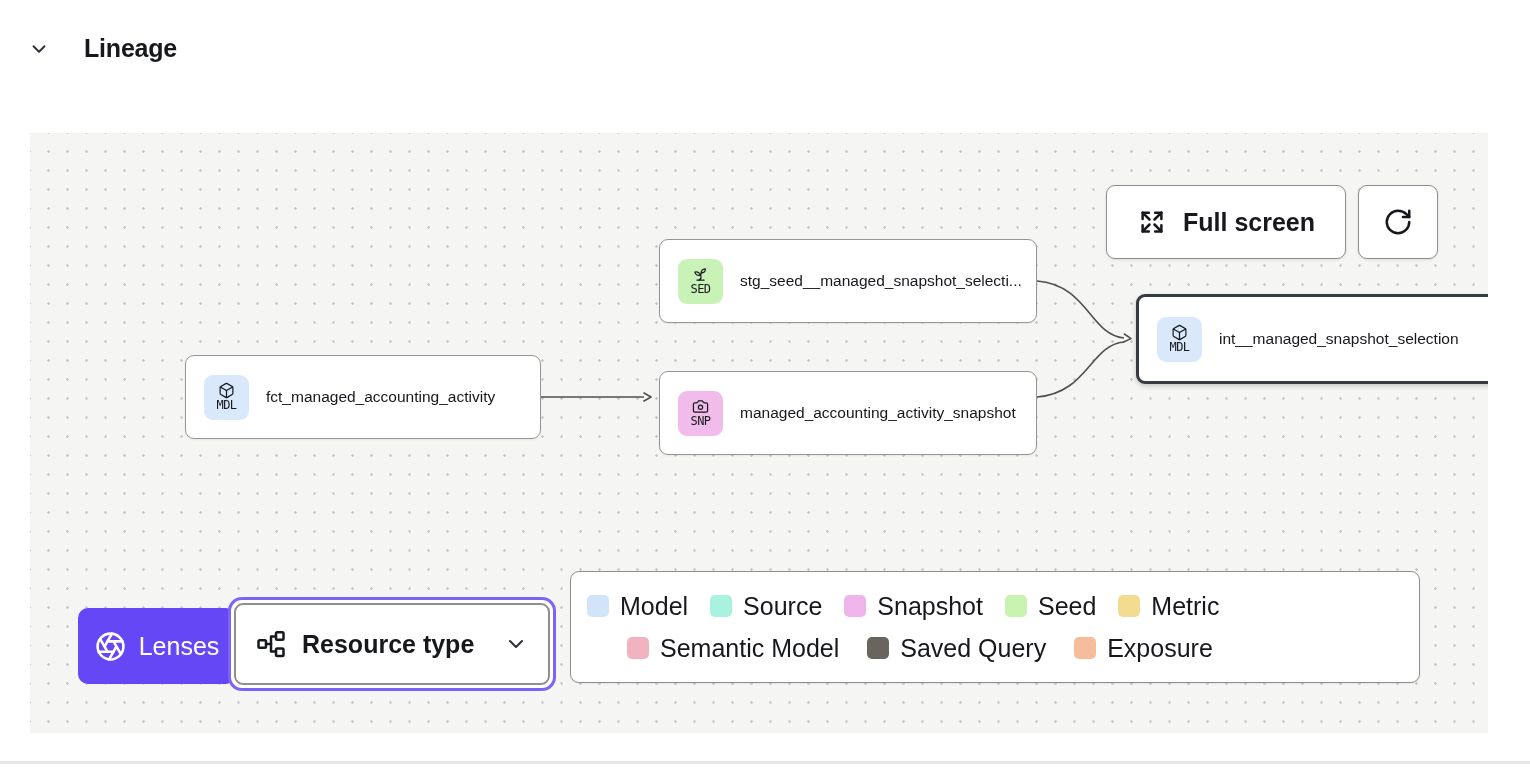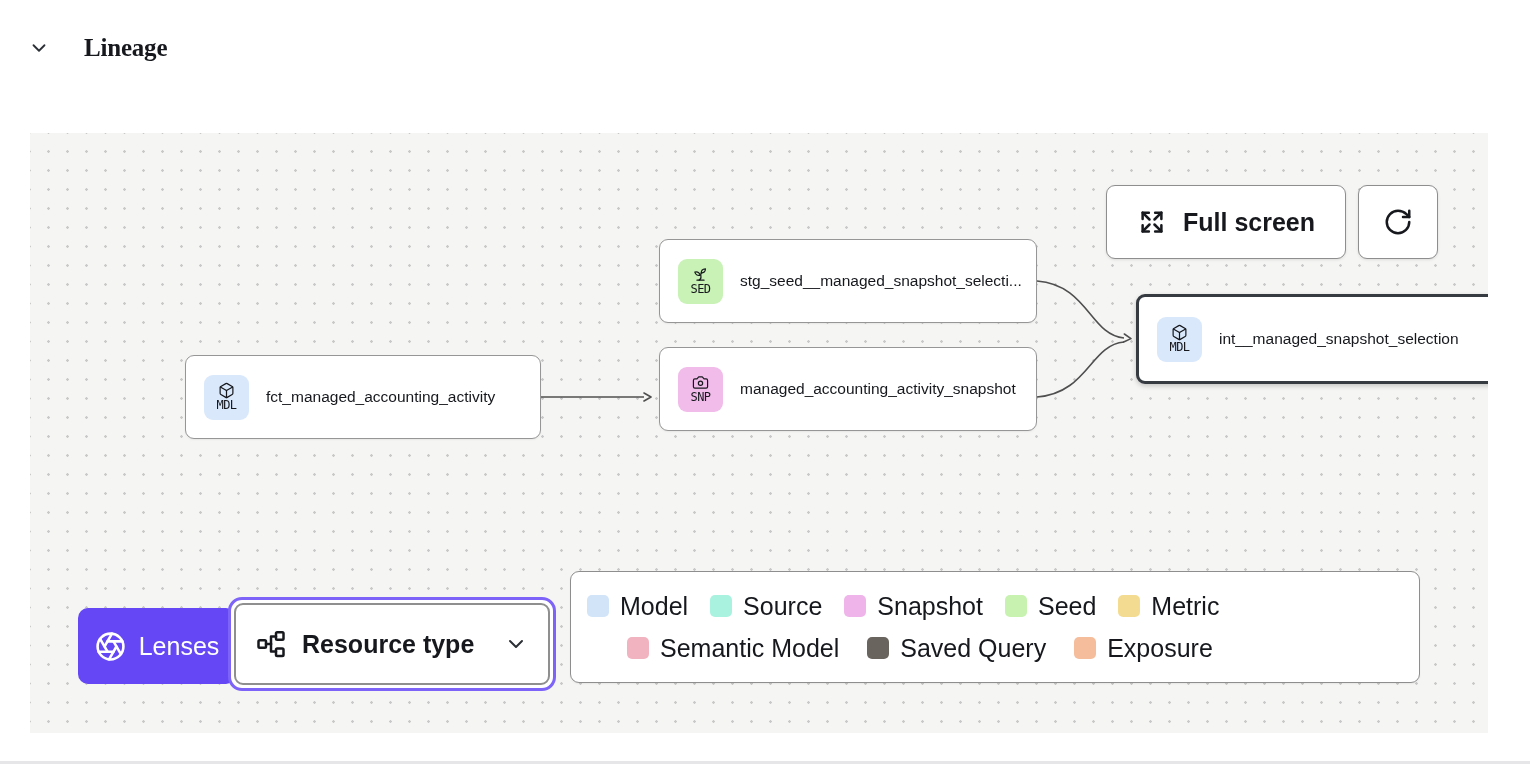--- a/index.html
+++ b/index.html
@@ -4,21 +4,21 @@
 <style>
   html,body { margin:0; padding:0; background:#fff; }
   .page {
     position:relative; width:1530px; height:768px; overflow:hidden;
     font-family:"Liberation Sans", sans-serif; color:#16181d; background:#fff;
   }
 
   
   .section-header { position:absolute; left:28px; top:34px; display:flex; align-items:center; gap:34px; }
   .section-header .chev { width:22px; height:22px; color:#2b2f36; cursor:pointer; }
-  .section-title { font-size:25px; font-weight:700; letter-spacing:-0.2px;font-family:Liberation Serif, serif; }
+  .section-title { font-size:25px; font-weight:700; letter-spacing:-0.2px; }
 
   
   .canvas {
     position:absolute; left:30px; top:133px; width:1458px; height:600px; overflow:hidden;
     background-color:#f5f5f4;
     background-image: radial-gradient(circle, #c9c9c9 1.1px, transparent 1.5px);
     background-size:19px 19px; background-position:9px 9px;
   }
 
   .edges { position:absolute; left:0; top:0; width:1458px; height:600px; pointer-events:none; }
@@ -35,21 +35,21 @@
   .refresh-btn svg { width:30px; height:30px; }
 
   
   .node {
     position:absolute; background:#fff; border:1.4px solid #969696; border-radius:9px;
     display:flex; align-items:center; gap:17px; padding:0 18px; box-sizing:border-box;
     box-shadow:0 1px 2px rgba(0,0,0,.06); cursor:pointer; white-space:nowrap;
   }
   .node-sed { left:629px; top:106px; width:378px; height:84px; }
   .node-fct { left:155px; top:222px; width:356px; height:84px; }
-  .node-snp { left:629px; top:214px; width:378px; height:84px; }
+  .node-snp { left:629px; top:238px; width:378px; height:84px; }
   .node-int { left:1106px; top:161px; width:400px; height:90px; }
   .node-selected { border:3px solid #363b42; box-shadow:0 2px 5px rgba(0,0,0,.20); }
 
   .badge {
     width:45px; height:45px; border-radius:9px; flex:none;
     display:flex; flex-direction:column; align-items:center; justify-content:center;
     color:#16181d;
   }
   .badge svg { width:17px; height:17px; }
   .badge-code { font-family:"DejaVu Sans Mono", monospace; font-size:12px; line-height:1.15; letter-spacing:-0.5px; }

